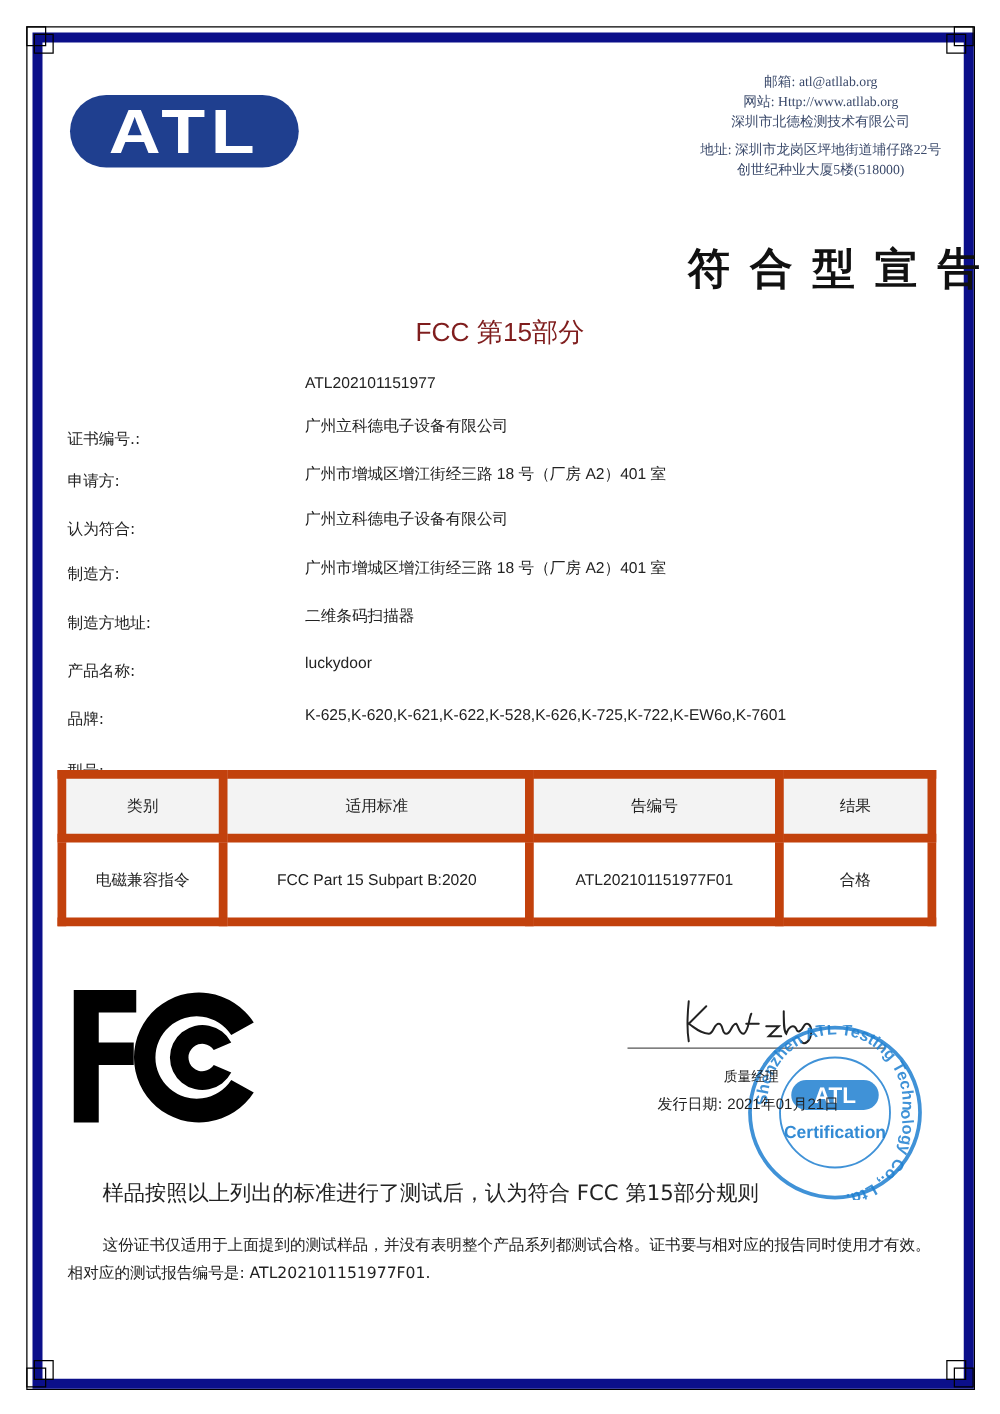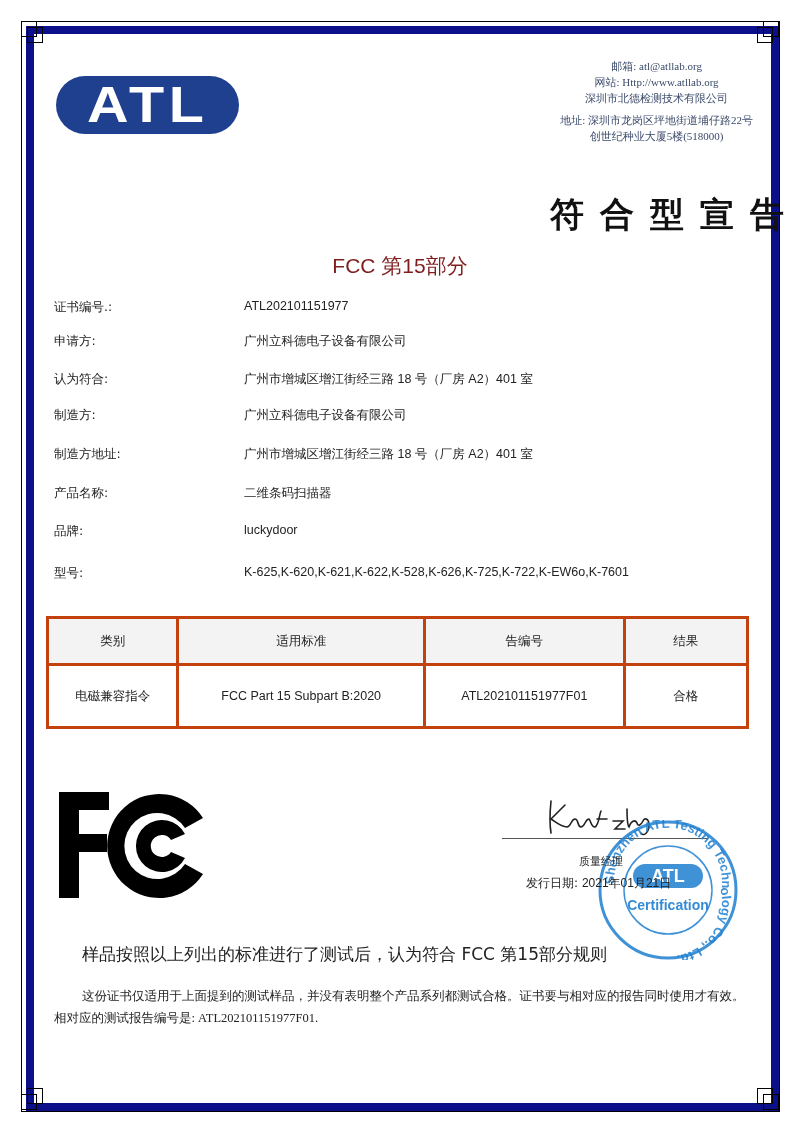--- a/index.html
+++ b/index.html
@@ -44,46 +44,46 @@
     position: absolute; left: 0; width: 800px; top: 192px; text-align: right;
     font-family: "DejaVu Serif", "Liberation Serif", serif; font-size: 34px; font-weight: bold;
     letter-spacing: 16px; color: #111;
   }
   .subtitle {
     position: absolute; left: 0; width: 800px; top: 252px; text-align: center;
     font-family: "Liberation Sans", sans-serif; font-size: 21px; color: #7f1d1d;
   }
 
   .info-row { position: absolute; left: 54px; font-size: 12.5px; color: #222; }
-  .info-row .lbl { position: absolute; left: 0; white-space: nowrap; }
+  .info-row .lbl { position: absolute; left: 0; white-space: nowrap; margin-top: 44px; }
   .info-row .val { position: absolute; left: 190px; white-space: nowrap; font-family: "Liberation Sans", "DejaVu Sans", sans-serif; }
 
   table.results {
     position: absolute; left: 46px; top: 616px; width: 703px; border-collapse: collapse;
     font-size: 12.5px; color: #222;
   }
   table.results th, table.results td {
-    border: 3px solid #c2410c; text-align: center; font-weight: normal;
+    border: 7px solid #c2410c; text-align: center; font-weight: normal;
   }
   table.results th { background: #f3f3f3; height: 42px; }
   table.results td { height: 58px; font-family: "Liberation Sans", "DejaVu Sans", sans-serif; }
 
   .fcc-logo { position: absolute; left: 57px; top: 790px; width: 150px; height: 110px; }
 
   .signature { position: absolute; left: 545px; top: 797px; width: 110px; height: 40px; }
   .sig-line { position: absolute; left: 502px; top: 838px; width: 206px; height: 1px; background: #555; }
   .stamp { position: absolute; left: 593px; top: 820px; width: 150px; height: 140px; }
   .sig-title { position: absolute; left: 579px; top: 854px; font-size: 11px; color: #222; }
   .issue-date { position: absolute; left: 526px; top: 875px; font-size: 12px; color: #222; white-space: nowrap; }
   .issue-date .v { font-family: "Liberation Sans", sans-serif; }
 
   .stmt1 { position: absolute; left: 82px; top: 943px; font-size: 17px; color: #222; white-space: nowrap; }
   .stmt2 {
     position: absolute; left: 54px; top: 985px; width: 692px; font-size: 12.5px; color: #222;
-    line-height: 22px; text-indent: 28px; font-family: Liberation Serif, serif;
+    line-height: 22px; text-indent: 28px;
   }
 </style>
 </head>
 <body>
 
 <div class="frame-outer"></div>
 <div class="frame-blue"></div>
 <div>
   <div class="corner" style="left:21px;top:21px;"></div>
   <div class="corner" style="left:27px;top:27px;"></div>

